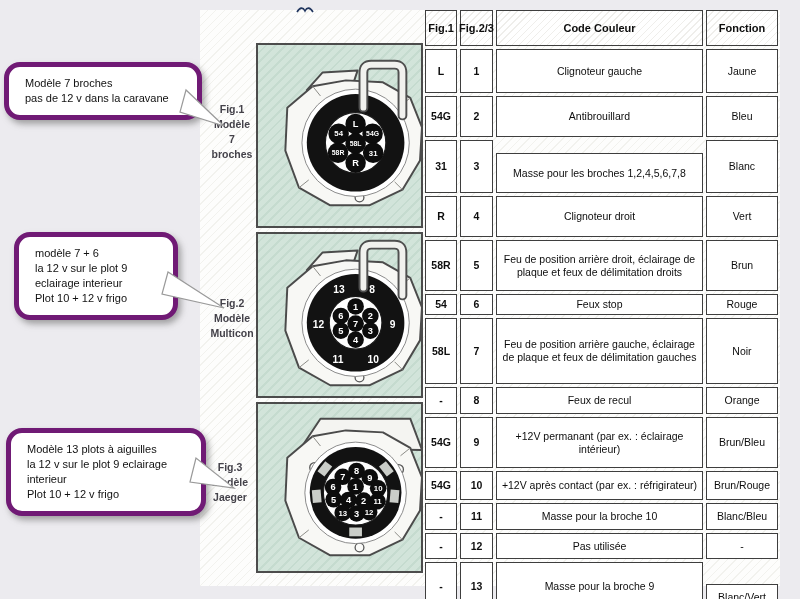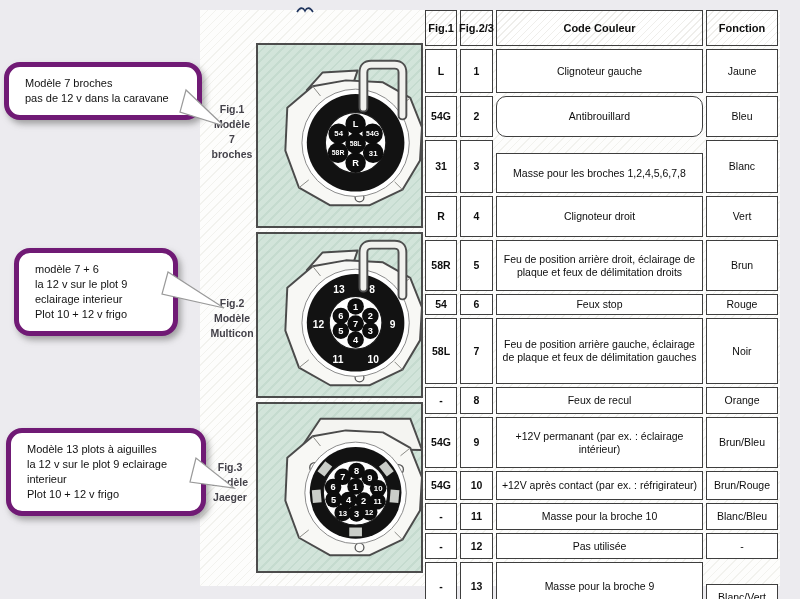--- a/index.html
+++ b/index.html
@@ -52,21 +52,21 @@
   <div class="top-mark">
     <svg width="18" height="8" viewBox="0 0 18 8">
       <path d="M1,6 C4,1 7,1 9,5 C11,1 14,1 17,6" stroke="#20355e" stroke-width="1.6" fill="none"></path>
     </svg>
   </div>
 
   <div class="bubble" style="left:4px;top:62px;width:198px;">
       <div class="line">Modèle 7 broches</div>
       <div class="line">pas de 12 v dans la caravane</div>
     </div>
-  <div class="bubble" style="left:14px;top:248px;width:164px;">
+  <div class="bubble" style="left:14px;top:232px;width:164px;">
       <div class="line">modèle 7 + 6</div>
       <div class="line">la 12 v sur le plot 9</div>
       <div class="line">eclairage interieur</div>
       <div class="line">Plot 10 + 12 v frigo</div>
     </div>
   <div class="bubble" style="left:6px;top:428px;width:200px;">
       <div class="line">Modèle 13 plots à aiguilles</div>
       <div class="line">la 12 v sur le plot 9 eclairage</div>
       <div class="line">interieur</div>
       <div class="line">Plot 10 + 12 v frigo</div>
@@ -219,21 +219,21 @@
       <div class="cell th c0" style="min-height: 36px;">Fig.1</div>
       <div class="cell th c1" style="min-height: 36px;">Fig.2/3</div>
       <div class="cell th c3" style="min-height: 36px;">Code Couleur</div>
       <div class="cell th c2" style="min-height: 36px;">Fonction</div>
       <div class="cell c0" style="min-height: 44px;">L</div>
       <div class="cell c1" style="min-height: 44px;">1</div>
       <div class="cell c2" style="min-height: 44px;">Clignoteur gauche</div>
       <div class="cell c3" style="min-height: 44px;">Jaune</div>
       <div class="cell c0" style="min-height: 41px;">54G</div>
       <div class="cell c1" style="min-height: 41px;">2</div>
-      <div class="cell c2" style="min-height: 41px; border-radius: 10px;">Antibrouillard</div>
+      <div class="cell c2" style="min-height: 41px;">Antibrouillard</div>
       <div class="cell c3" style="min-height: 41px;">Bleu</div>
       <div class="cell c0" style="min-height: 40px;">31</div>
       <div class="cell c1" style="min-height: 40px;">3</div>
       <div class="cell c2" style="min-height: 40px; margin-top: 13px;">Masse pour les broches 1,2,4,5,6,7,8</div>
       <div class="cell c3" style="min-height: 40px;">Blanc</div>
       <div class="cell c0" style="min-height: 41px;">R</div>
       <div class="cell c1" style="min-height: 41px;">4</div>
       <div class="cell c2" style="min-height: 41px;">Clignoteur droit</div>
       <div class="cell c3" style="min-height: 41px;">Vert</div>
       <div class="cell c0" style="min-height: 51px;">58R</div>

